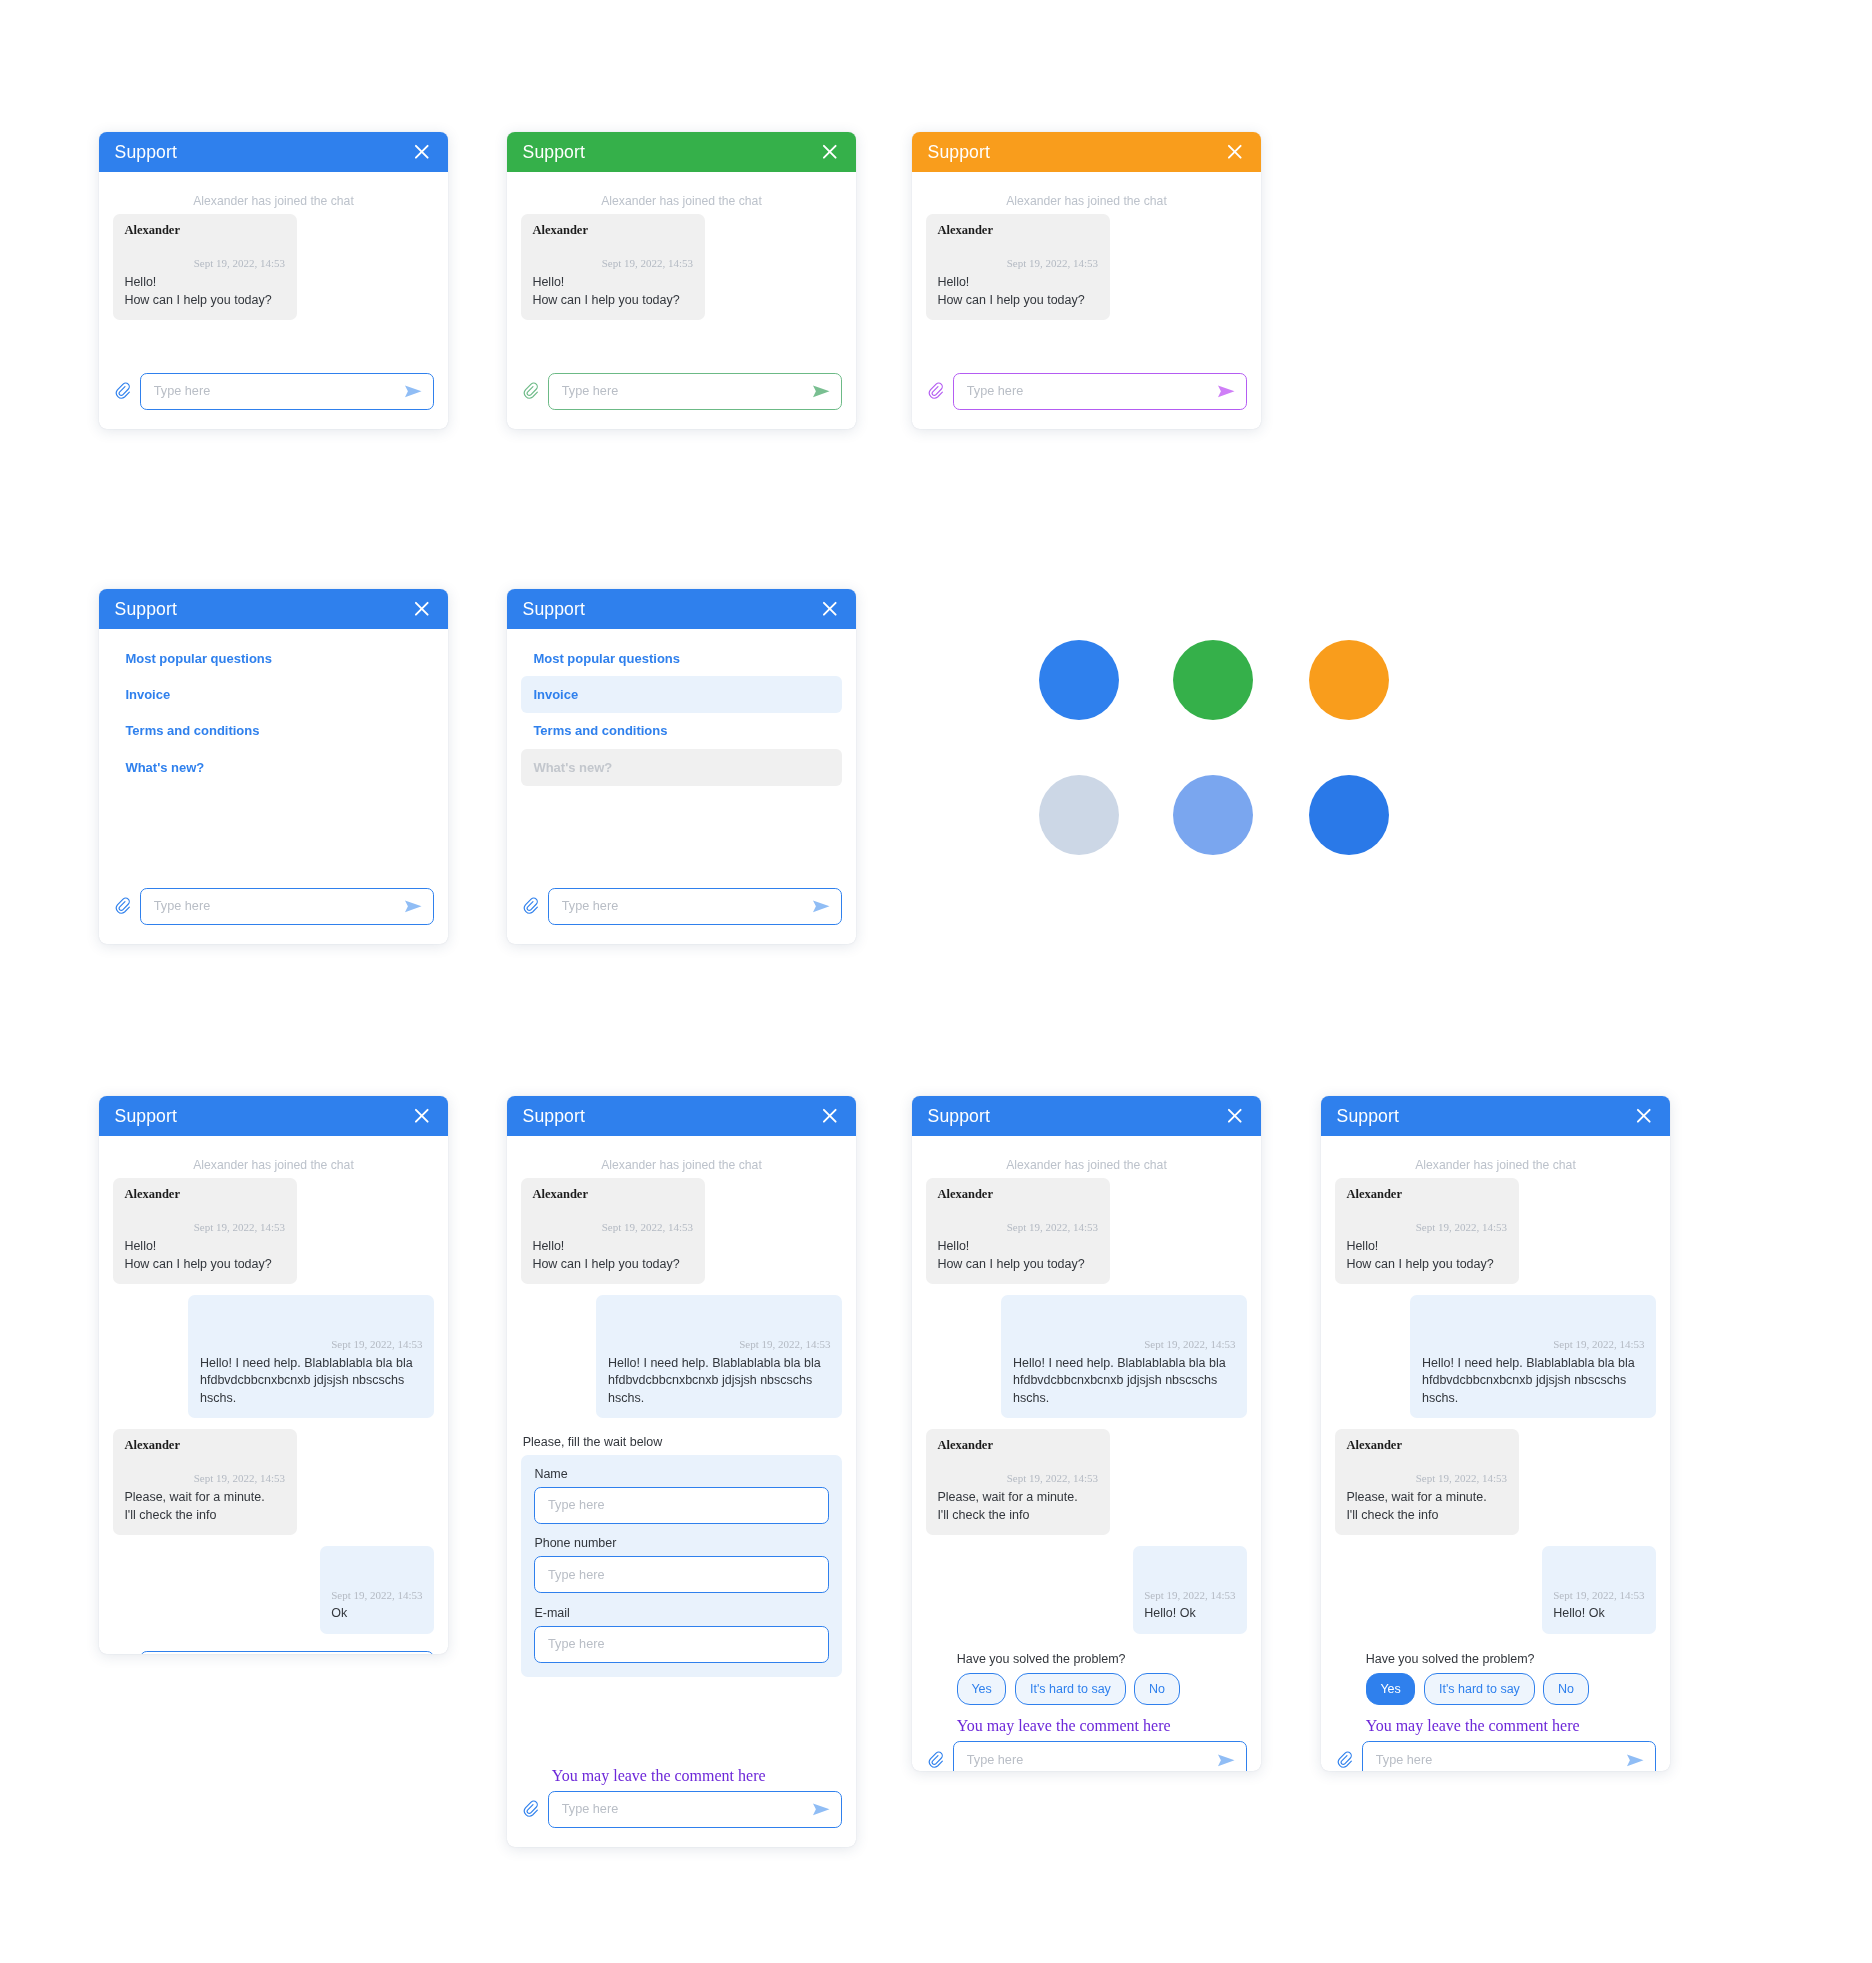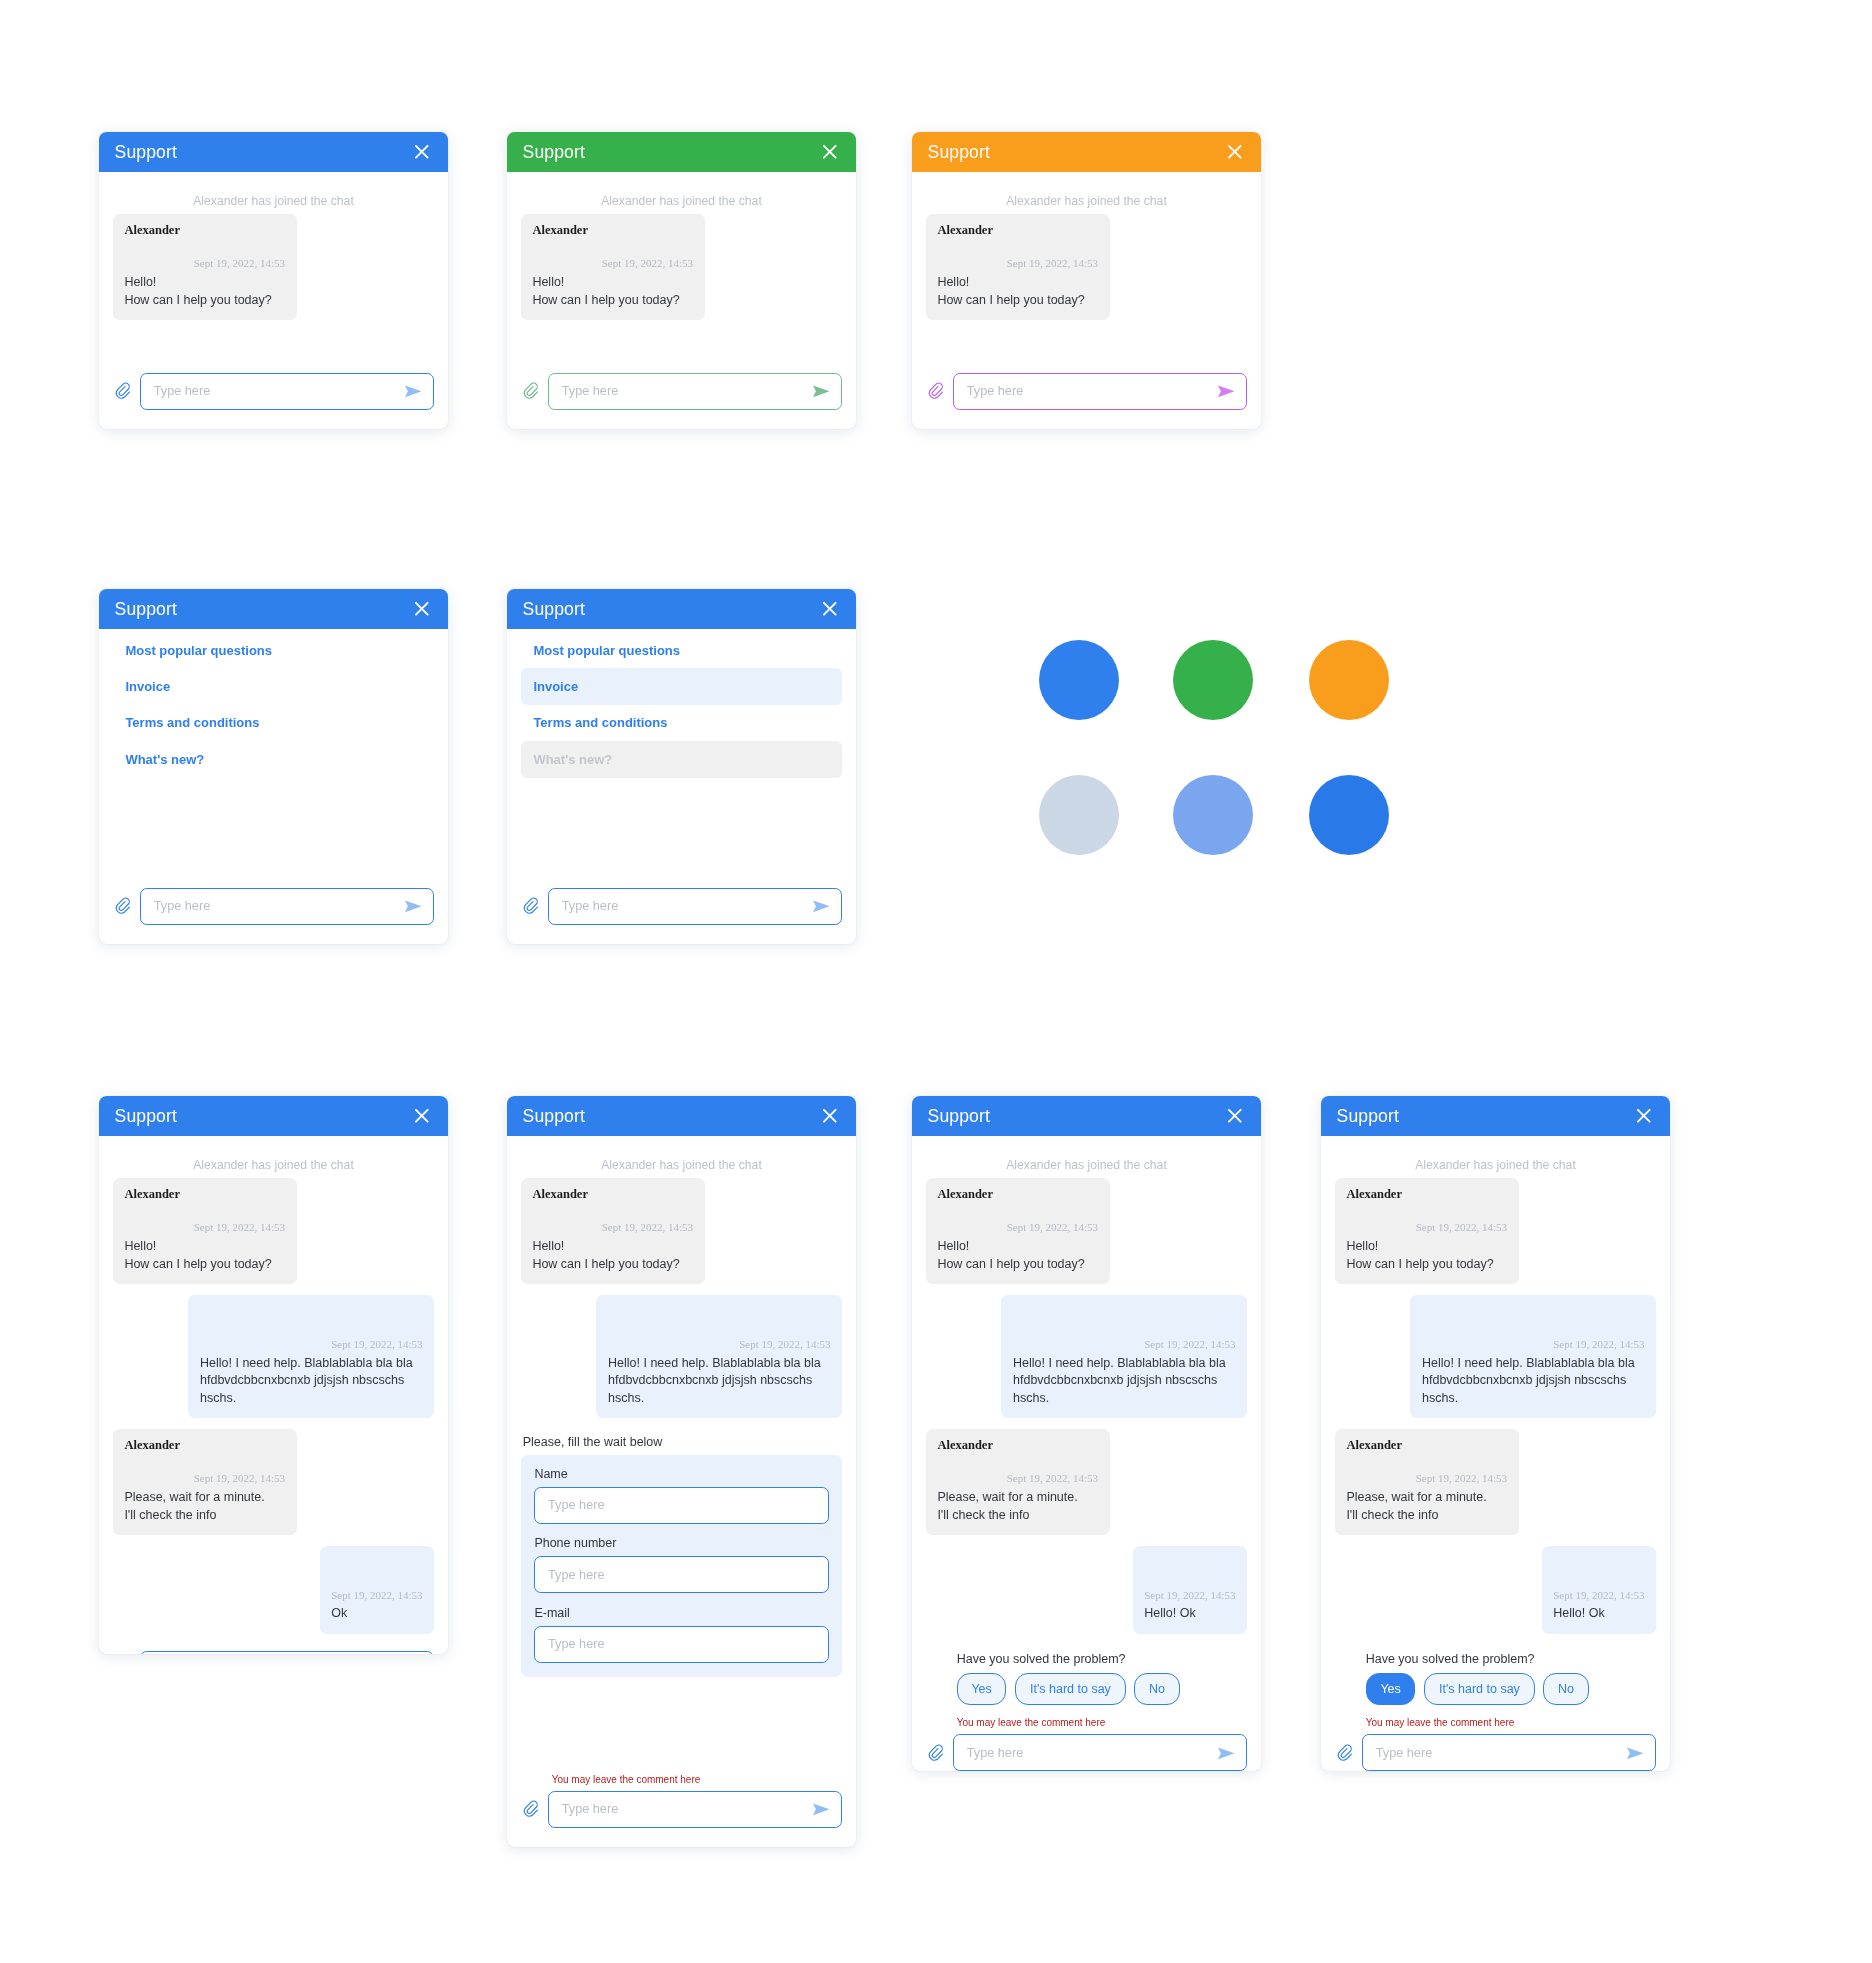--- a/index.html
+++ b/index.html
@@ -72,21 +72,21 @@
   }
   .field .ph { flex: 1 1 auto; font-size: 12.7px; color: #b9bec6; }
   .send-icon { width: 18.5px; height: 14.6px; flex: none; cursor: pointer; }
   .field.green { border-color: #6cba86; }
   .field.purple { border-color: #b45cf2; }
 
   .spacer { flex: 1 1 auto; }
   .foot-pad { padding-bottom: 19.5px; padding-top: 17.6px; }
 
   
-  .faq { padding-top: 3px; }
+  .faq { padding-top: 11px; }
   .faq-item {
     font-size: 13px; font-weight: bold; color: #2f80ed;
     padding: 10.7px 10.7px 10.7px 12.7px;
     border-radius: 5.9px;
     cursor: pointer;
   }
   .faq-item.hover { background: #e9f2fc; }
   .faq-item.disabled { background: #f0f0f0; color: #c3c7cd; }
 
   
@@ -110,21 +110,21 @@
     border: 1.4px solid #2f80ed;
     background: #eef5fd;
     color: #2f80ed;
     font-size: 12.5px;
     border-radius: 13px;
     padding: 7.8px 13.7px;
     cursor: pointer;
     white-space: nowrap;
   }
   .sbtn.selected { background: #2f80ed; color: #ffffff; border-color: #2f80ed; }
-  .comment-label { font-size: 10px; color: #b91c1c; margin: 0 0 5.9px 2px; }
+  .comment-label { font-size: 16px; color: #6d28d9; margin: 0 0 5.9px 2px; font-family: Liberation Serif, serif; }
 
   
   .swatch { position: absolute; width: 80px; height: 80px; border-radius: 50%; }
 </style>
 </head>
 <body>
 
 <div class="canvas">
 
   <div class="card" style="left:99px; top:132px; height:297px;">

